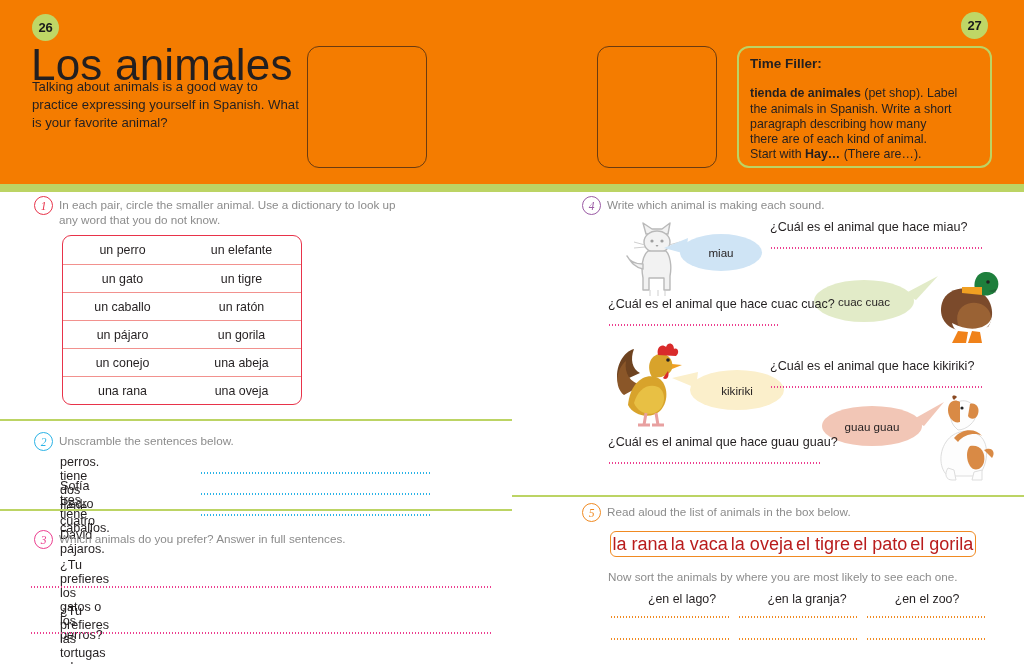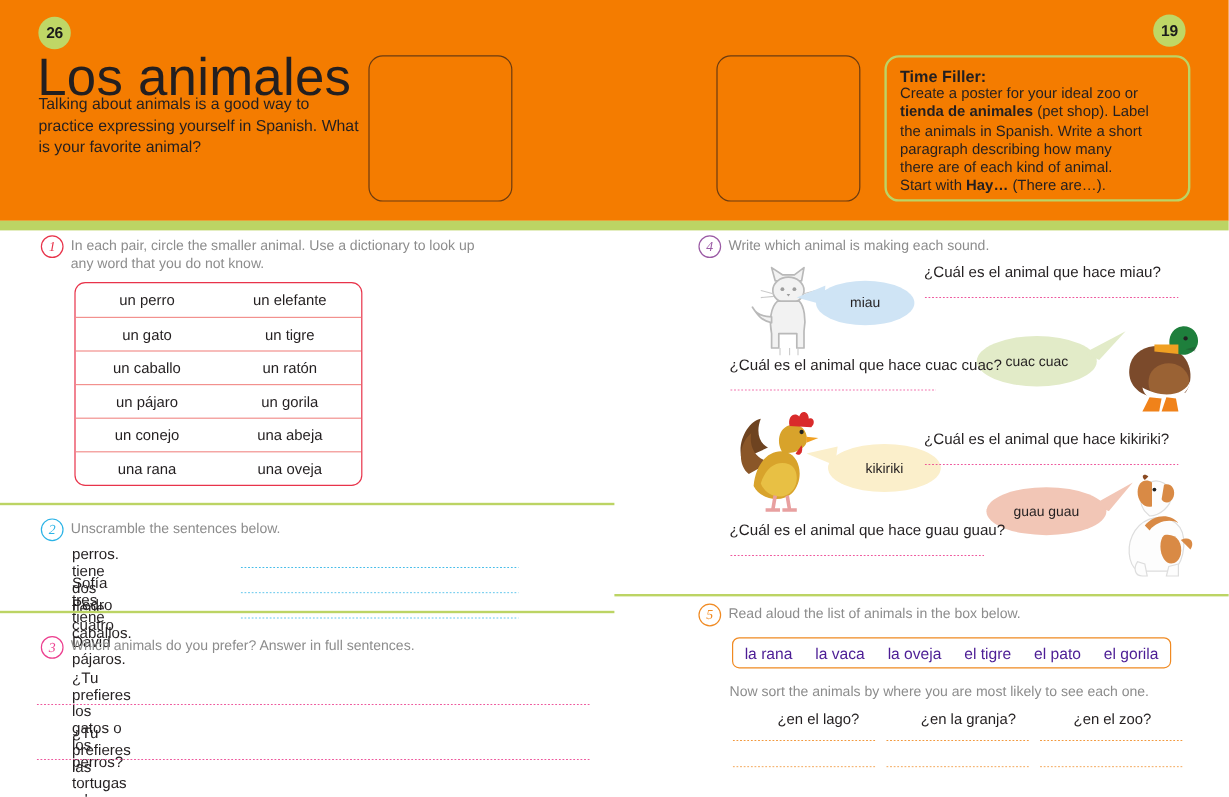--- a/index.html
+++ b/index.html
@@ -170,53 +170,53 @@
   .word-box {
     position: absolute;
     border: 1.7px solid #F08A22;
     border-radius: 6px;
     display: flex;
     align-items: center;
     justify-content: space-around;
     background: #fff;
   }
   .word-box span {
-    font-size: 13px;
-    color: #4c1d95;
+    font-size: 18px;
+    color: #b91c1c;
   }
   .sort-head {
     position: absolute;
     font-size: 12.4px;
     color: #231f20;
     text-align: center;
   }
 
   .animal-art { position: absolute; }
 </style>
 </head>
 <body>
 
 <div id="page">
 
   <div class="header-band"></div>
   <div class="header-rule"></div>
 
   <div class="page-badge" id="badge-left">26</div>
-  <div class="page-badge" id="badge-right">19</div>
+  <div class="page-badge" id="badge-right">27</div>
 
   <div class="head-title">Los animales</div>
   <div class="head-sub">Talking about animals is a good way to practice expressing yourself in Spanish. What is your favorite animal?</div>
 
   <div class="photo-box" id="photo-left"></div>
   <div class="photo-box" id="photo-right"></div>
 
   <div class="time-filler">
     <div class="tf-title">Time Filler:</div>
     <div class="tf-body">
-      <span>Create a poster for your ideal zoo or</span><br>
+      <br>
       <b>tienda de animales</b><span> (pet shop). Label</span><br>
       <span>the animals in Spanish. Write a short</span><br>
       <span>paragraph describing how many</span><br>
       <span>there are of each kind of animal.</span><br>
       <span>Start with </span><b>Hay…</b><span> (There are…).</span>
     </div>
   </div>
 
   <div class="col-left">
 

